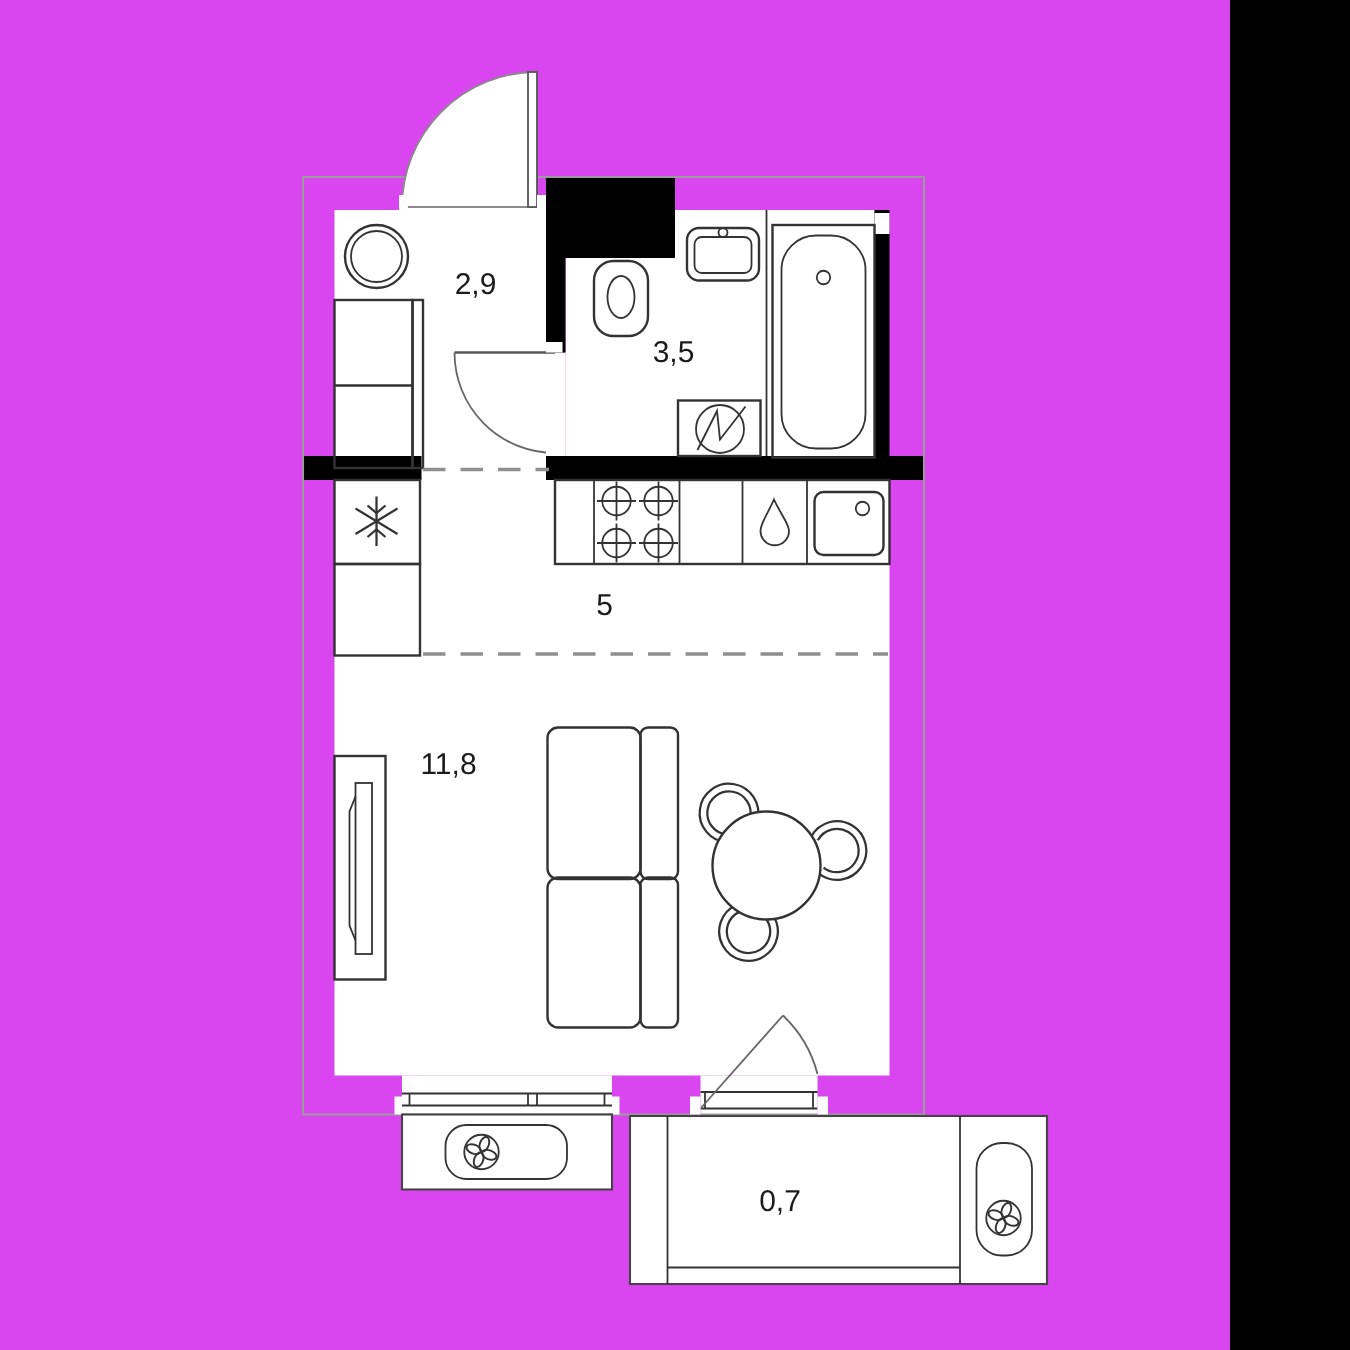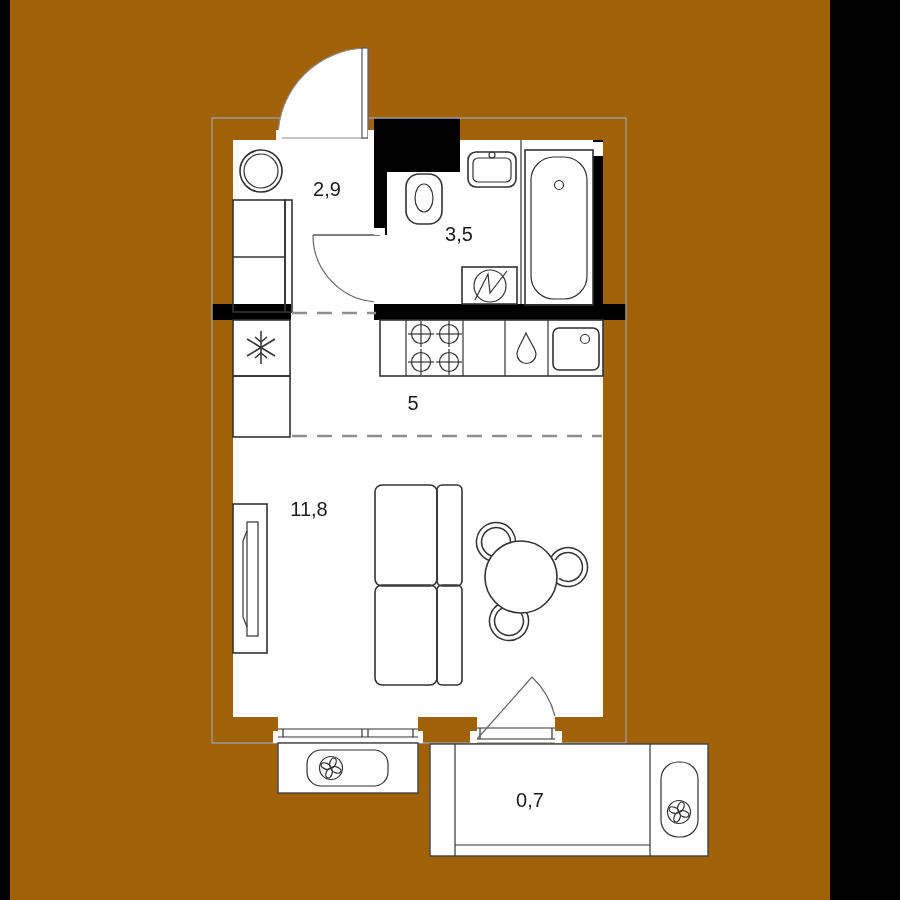--- a/index.html
+++ b/index.html
@@ -1,16 +1,16 @@
 <!DOCTYPE html>
 <html><head>
 <meta charset="utf-8">
 <style>
   html,body{margin:0;padding:0;background:#000;}
-  .stage{position:relative;width:820px;height:900px;background:#a16207;overflow:hidden;margin-left:10px;}
+  .stage{position:relative;width:820px;height:900px;background:#d946ef;overflow:hidden;}
   svg{display:block;}
   text{font-family:"Liberation Sans","DejaVu Sans",sans-serif;font-size:20px;fill:#1b1b1b;}
   .wall{fill:#000;}
   .room{fill:#fff;}
   .fx{fill:none;stroke:#333;stroke-width:1.6;}
   .fx-thin{fill:none;stroke:#333;stroke-width:1.2;}
   .hair{fill:none;stroke:#9b9b9b;stroke-width:1.4;}
   .zone{fill:none;stroke:#8f8f8f;stroke-width:2.4;stroke-dasharray:15 10;}
   .jamb{fill:#fff;}
   .chair-out{fill:none;stroke:#333;stroke-width:6.6;}

